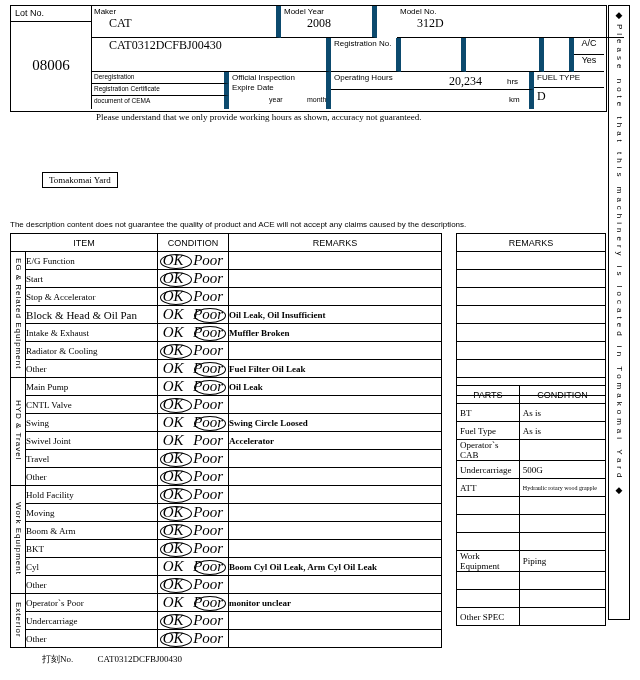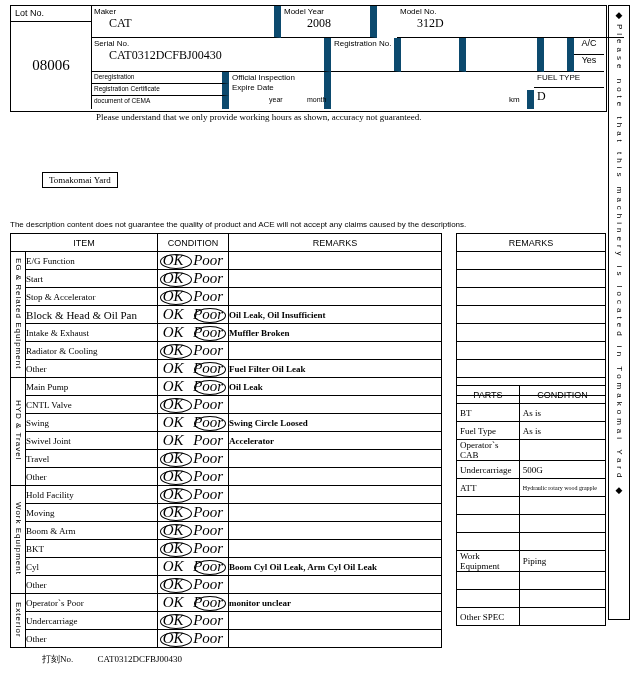--- a/index.html
+++ b/index.html
@@ -13,21 +13,21 @@
   
   .header{position:absolute;left:10px;top:5px;width:595px;height:105px;border:1px solid #000;}
   .hdr-lot{position:absolute;left:0;top:0;width:80px;height:103px;border-right:1px solid #000;}
   .hdr-lot .cap{height:16px;border-bottom:1px solid #000;font-size:9px;padding:2px 0 0 4px;box-sizing:border-box;}
   .hdr-lot .val{height:86px;display:flex;align-items:center;justify-content:center;font-size:15px;font-family:Liberation Serif, serif;text-align:right;}
 
   .cell{position:absolute;box-sizing:border-box;}
   .lbl{font-size:8px;padding:1px 0 0 3px;}
   .val-big{font-family:"Liberation Serif",serif;font-size:12px;}
 
-  .b-r{border-right:7px solid #0c4a6e;}
+  .b-r{border-right:5px solid #0c4a6e;}
   .b-b{border-bottom:1px solid #000;}
 
   
   .sidestrip{position:absolute;left:608px;top:5px;width:22px;height:615px;border:1px solid #000;
     display:flex;flex-direction:column;align-items:center;justify-content:flex-start;padding-top:4px;box-sizing:border-box;}
   .sidestrip .dia{font-size:9px;line-height:10px;}
   .sidestrip .txt{writing-mode:vertical-rl;font-size:8px;letter-spacing:4px;margin:4px 0;}
 
   
   .yardtag{position:absolute;left:42px;top:172px;border:1px solid #000;padding:2px 6px;font-size:9px;font-family:"Liberation Serif",serif;}
@@ -80,21 +80,20 @@
     <div class="cell b-r b-b" style="left:270px;top:0;width:96px;height:32px;">
       <div class="lbl">Model Year</div>
       <div class="val-big" style="padding-left:26px;">2008</div>
     </div>
     <div class="cell b-b" style="left:386px;top:0;width:227px;height:32px;">
       <div class="lbl">Model No.</div>
       <div class="val-big" style="padding-left:20px;">312D</div>
     </div>
 
     <div class="cell b-r b-b" style="left:80px;top:32px;width:240px;height:34px;">
-      <div class="lbl">Serial No.</div>
       <div class="val-big" style="padding-left:18px;">CAT0312DCFBJ00430</div>
     </div>
     <div class="cell b-r b-b" style="left:320px;top:32px;width:70px;height:34px;">
       <div class="lbl" style="line-height:10px;">Registration No.</div>
     </div>
     <div class="cell b-r b-b" style="left:390px;top:32px;width:65px;height:34px;"></div>
     <div class="cell b-r b-b" style="left:455px;top:32px;width:78px;height:34px;"></div>
     <div class="cell b-r b-b" style="left:533px;top:32px;width:30px;height:34px;"></div>
     <div class="cell b-b" style="left:563px;top:32px;width:30px;height:17px;text-align:center;">A/C</div>
     <div class="cell b-b" style="left:563px;top:49px;width:30px;height:17px;text-align:center;">Yes</div>
@@ -109,20 +108,25 @@
       <div class="lbl tiny">document of CEMA</div>
     </div>
 
     <div class="cell b-r" style="left:218px;top:66px;width:102px;height:37px;">
       <div class="lbl">Official Inspection</div>
       <div class="lbl">Expire Date</div>
       <div style="position:absolute;left:40px;top:24px;font-size:7px;">year</div>
       <div style="position:absolute;left:78px;top:24px;font-size:7px;">month</div>
     </div>
 
+    <div class="cell b-r b-b" style="left:320px;top:66px;width:203px;height:18px;">
+      <div class="lbl">Operating Hours</div>
+      <div class="val-big" style="position:absolute;left:118px;top:2px;">20,234</div>
+      <div style="position:absolute;left:176px;top:5px;font-size:8px;">hrs</div>
+    </div>
     <div class="cell b-r" style="left:320px;top:84px;width:203px;height:19px;">
       <div style="position:absolute;left:178px;top:5px;font-size:8px;">km</div>
     </div>
 
     <div class="cell b-b" style="left:523px;top:66px;width:70px;height:16px;">
       <div class="lbl">FUEL TYPE</div>
     </div>
     <div class="cell" style="left:523px;top:82px;width:70px;height:21px;">
       <div class="lbl val-big">D</div>
     </div>

